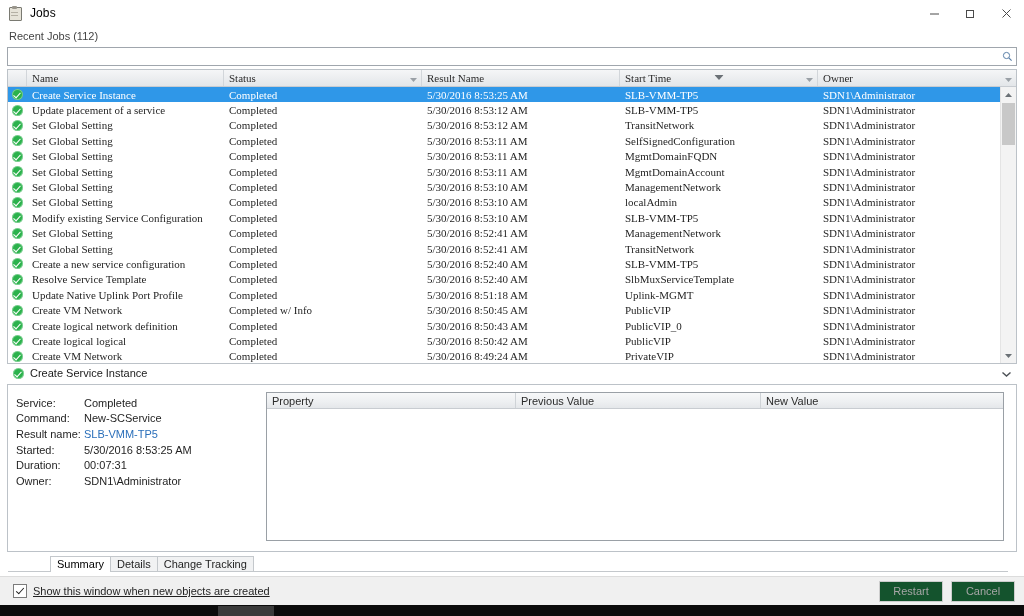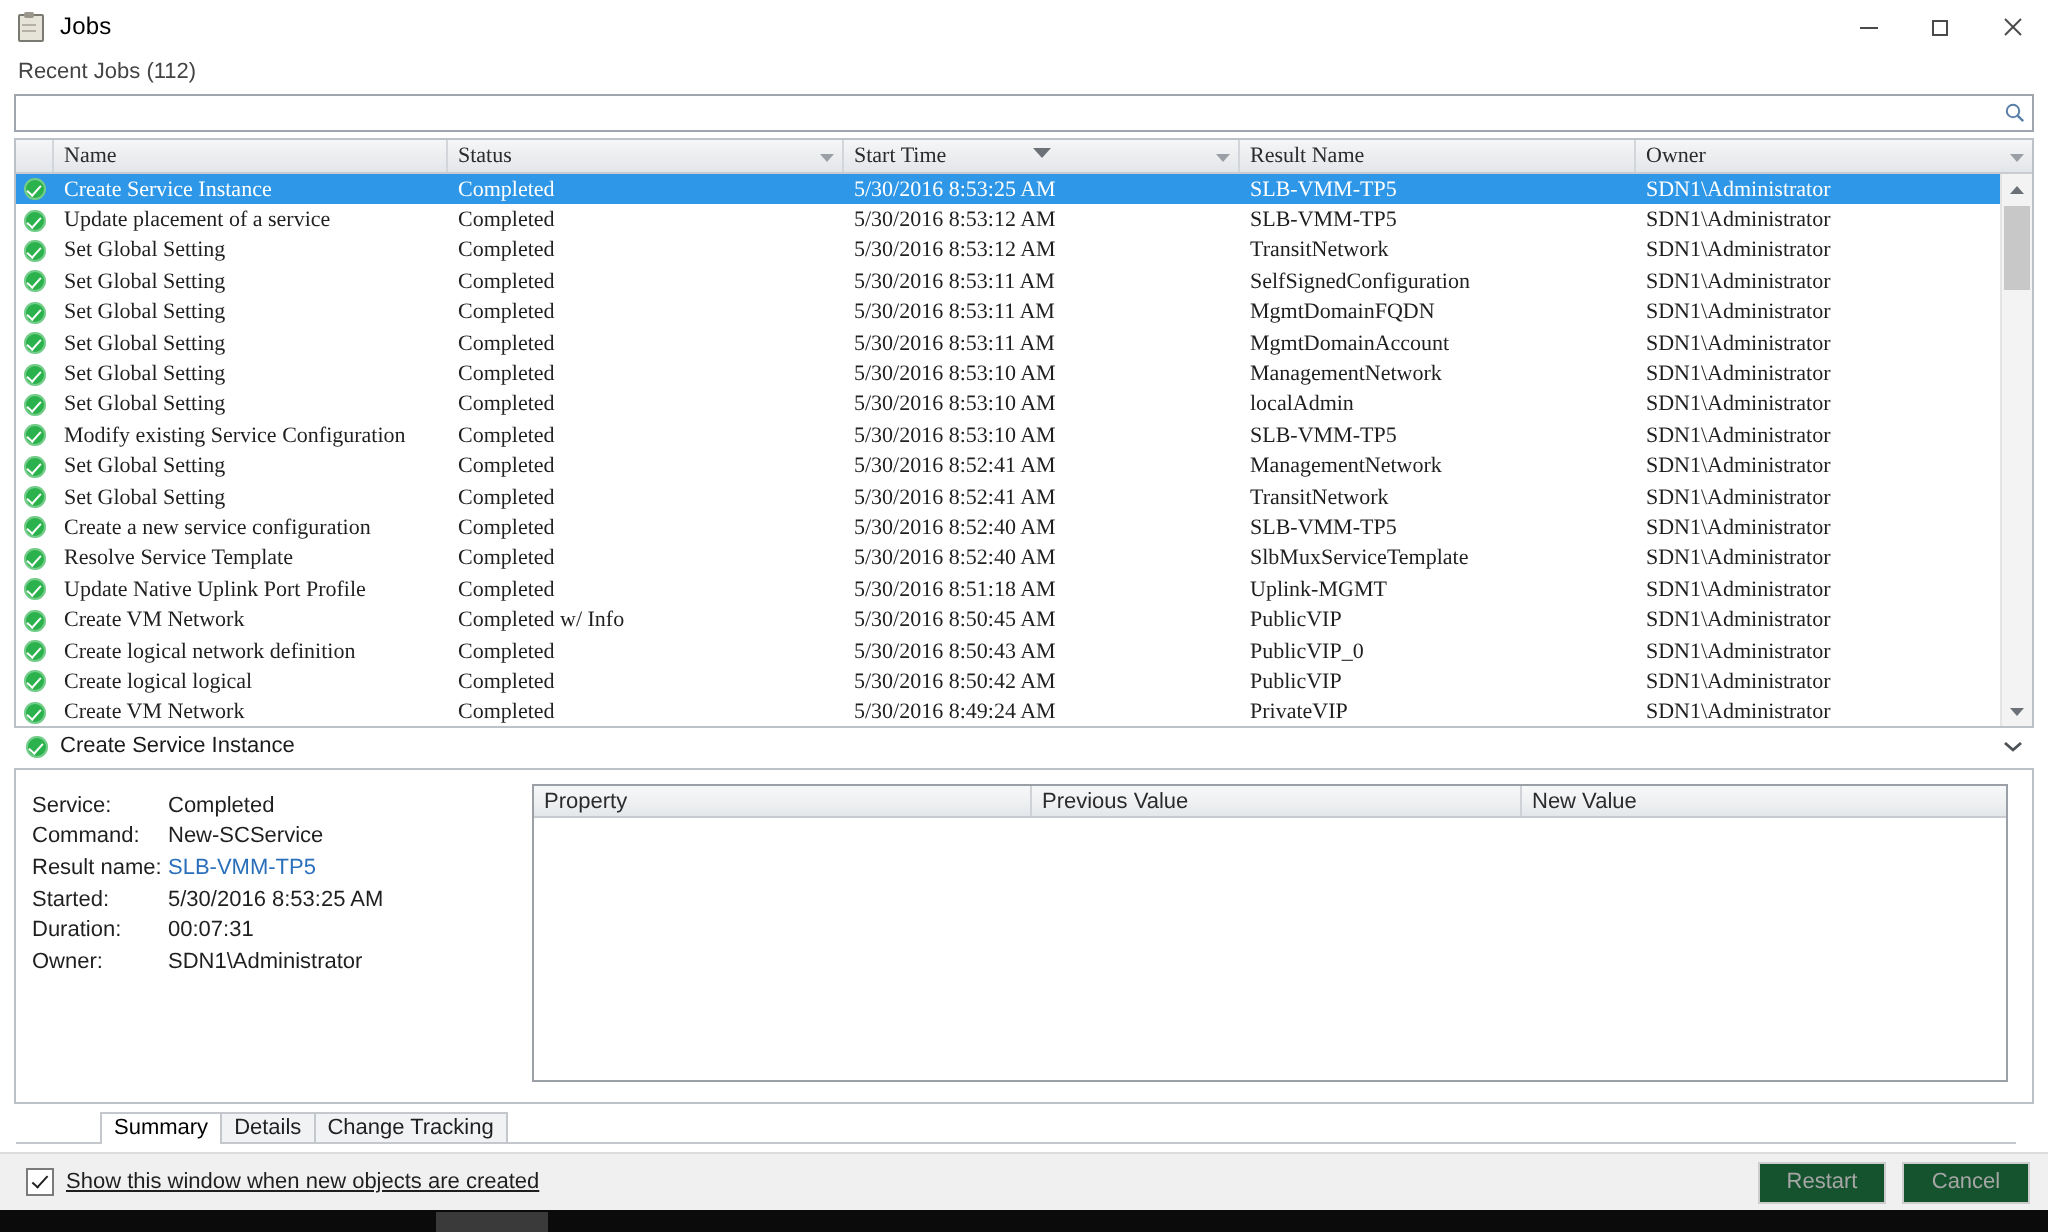--- a/index.html
+++ b/index.html
@@ -500,35 +500,35 @@
         <span>Name</span>
       </div>
       <div class="hcell c-status">
         <span>Status</span>
         <span class="filter-arrow">
           <svg width="7" height="4" viewBox="0 0 7 4">
               <path d="M0 0 L7 0 L3.5 4 Z" fill="#9aa0a6"></path>
             </svg>
         </span>
       </div>
+      <div class="hcell c-result">
+        <span>Result Name</span>
+      </div>
       <div class="hcell c-start">
         <span>Start Time</span>
         <span class="sort-arrow">
           <svg width="9" height="5" viewBox="0 0 9 5">
               <path d="M0 0 L9 0 L4.5 5 Z" fill="#6b7176"></path>
             </svg>
         </span>
         <span class="filter-arrow">
           <svg width="7" height="4" viewBox="0 0 7 4">
               <path d="M0 0 L7 0 L3.5 4 Z" fill="#9aa0a6"></path>
             </svg>
         </span>
-      </div>
-      <div class="hcell c-result">
-        <span>Result Name</span>
       </div>
       <div class="hcell c-owner">
         <span>Owner</span>
         <span class="filter-arrow">
           <svg width="7" height="4" viewBox="0 0 7 4">
               <path d="M0 0 L7 0 L3.5 4 Z" fill="#9aa0a6"></path>
             </svg>
         </span>
       </div>
     </div>

